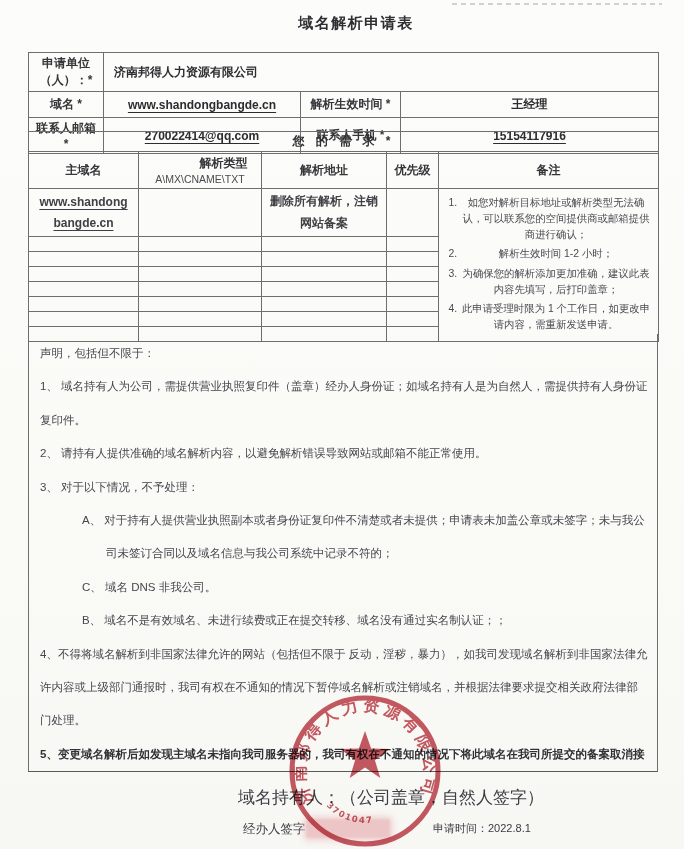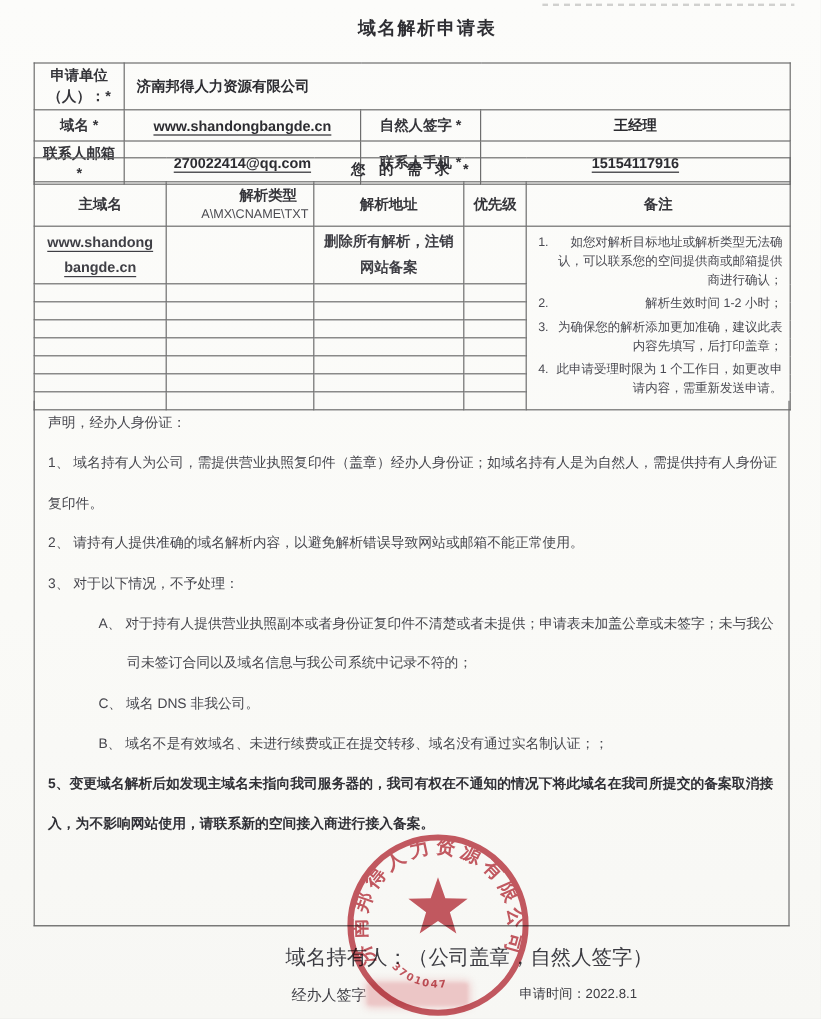--- a/index.html
+++ b/index.html
@@ -22,27 +22,27 @@
   td{border:1px solid #6e6e6e;overflow:hidden;}
   .contact-table{position:absolute;top:52px;left:28px;width:630px;}
   .contact-table td{font-size:12px;text-align:center;padding:2px 4px;}
   .lbl{font-weight:bold;color:#35353a;margin-left:47px;}
   .val{font-weight:bold;color:#2c2c31;}
   .val.u{text-decoration:underline;text-underline-offset:3px;}
   .left{text-align:left !important;padding-left:10px !important;}
   .needs-table{position:absolute;top:131px;left:28px;width:630px;}
   .needs-table td{font-size:12px;text-align:center;padding:1px 4px;}
   .section-head{font-weight:bold;letter-spacing:4px;font-size:12px;color:#2e2e33;}
-  .col-sub{font-weight:normal;font-size:10.5px;color:#4a4a50;margin-top:1px;text-align:right;}
+  .col-sub{font-weight:normal;font-size:10.5px;color:#4a4a50;margin-top:1px;}
   .domain-cell{font-weight:bold;font-size:12px;word-break:break-all;line-height:1.7;
     text-decoration:underline;text-underline-offset:3px;padding:2px 8px !important;}
   .addr-cell{font-weight:bold;font-size:11.5px;line-height:1.8;padding:2px 5px !important;}
   .remark-cell{vertical-align:top;text-align:left !important;padding:6px 6px 4px 4px !important;}
   .remark-cell ol{margin:0;padding-left:17px;}
-  .remark-cell li{font-size:10.4px;line-height:1.55;color:#4a4a52;margin-bottom:3px;text-align:right;}
+  .remark-cell li{font-size:10.4px;line-height:1.55;color:#4a4a52;margin-bottom:3px;text-align:center;}
   .decl{
     position:absolute;left:28px;top:334px;width:630px;height:438px;box-sizing:border-box;
     border-left:1px solid #6e6e6e;border-right:1px solid #6e6e6e;border-bottom:1.5px solid #5a5a5a;
     padding:3px 9px 0 11px;overflow:hidden;
   }
   .decl p{margin:0;font-size:11.5px;line-height:33.4px;color:#46464d;}
   .decl .sub-item{padding-left:66px;text-indent:-24px;}
   .decl .bold{font-weight:bold;color:#303036;}
   .holder-line{position:absolute;left:238px;top:786px;font-size:17px;color:#3c3c42;}
   .operator-line{position:absolute;left:243px;top:821px;font-size:12.5px;color:#3c3c42;}
@@ -71,21 +71,21 @@
         <col style="width:258px">
       </colgroup>
     <tbody>
         <tr style="height:27px">
       <td class="lbl">申请单位（人）：*</td>
       <td class="val left" colspan="3">济南邦得人力资源有限公司</td>
     </tr>
     <tr style="height:26px">
       <td class="lbl">域名 *</td>
       <td class="val u">www.shandongbangde.cn</td>
-      <td class="lbl">自然人签字 *</td>
+      <td class="lbl">解析生效时间 *</td>
       <td class="val">王经理</td>
     </tr>
     <tr style="height:26px">
       <td class="lbl">联系人邮箱 *</td>
       <td class="val u">270022414@qq.com</td>
       <td class="lbl">联系人手机 *</td>
       <td class="val u">15154117916</td>
     </tr>
   </tbody>
     </table>
@@ -165,27 +165,28 @@
     <tr style="height:15px">
           <td></td>
           <td></td>
           <td></td>
           <td></td>
         </tr>
   </tbody>
     </table>
 
   <div class="decl">
-    <p>声明，经办人身份证：</p>
+    <p>声明，包括但不限于：</p>
     <p>1、 域名持有人为公司，需提供营业执照复印件（盖章）经办人身份证；如域名持有人是为自然人，需提供持有人身份证复印件。</p>
     <p>2、 请持有人提供准确的域名解析内容，以避免解析错误导致网站或邮箱不能正常使用。</p>
     <p>3、 对于以下情况，不予处理：</p>
     <p class="sub-item">A、 对于持有人提供营业执照副本或者身份证复印件不清楚或者未提供；申请表未加盖公章或未签字；未与我公司未签订合同以及域名信息与我公司系统中记录不符的；</p>
     <p class="sub-item">C、 域名 DNS 非我公司。</p>
     <p class="sub-item">B、 域名不是有效域名、未进行续费或正在提交转移、域名没有通过实名制认证；；</p>
+    <p>4、不得将域名解析到非国家法律允许的网站（包括但不限于 反动，淫秽，暴力），如我司发现域名解析到非国家法律允许内容或上级部门通报时，我司有权在不通知的情况下暂停域名解析或注销域名，并根据法律要求提交相关政府法律部门处理。</p>
     <p class="bold">5、变更域名解析后如发现主域名未指向我司服务器的，我司有权在不通知的情况下将此域名在我司所提交的备案取消接入，为不影响网站使用，请联系新的空间接入商进行接入备案。</p>
 
   </div>
 
   <div class="holder-line">域名持有人：（公司盖章，自然人签字）</div>
   <div class="operator-line">经办人签字：</div>
   <div class="apply-time">
     <span>申请时间：</span><span>2022.8.1</span>
   </div>
 

